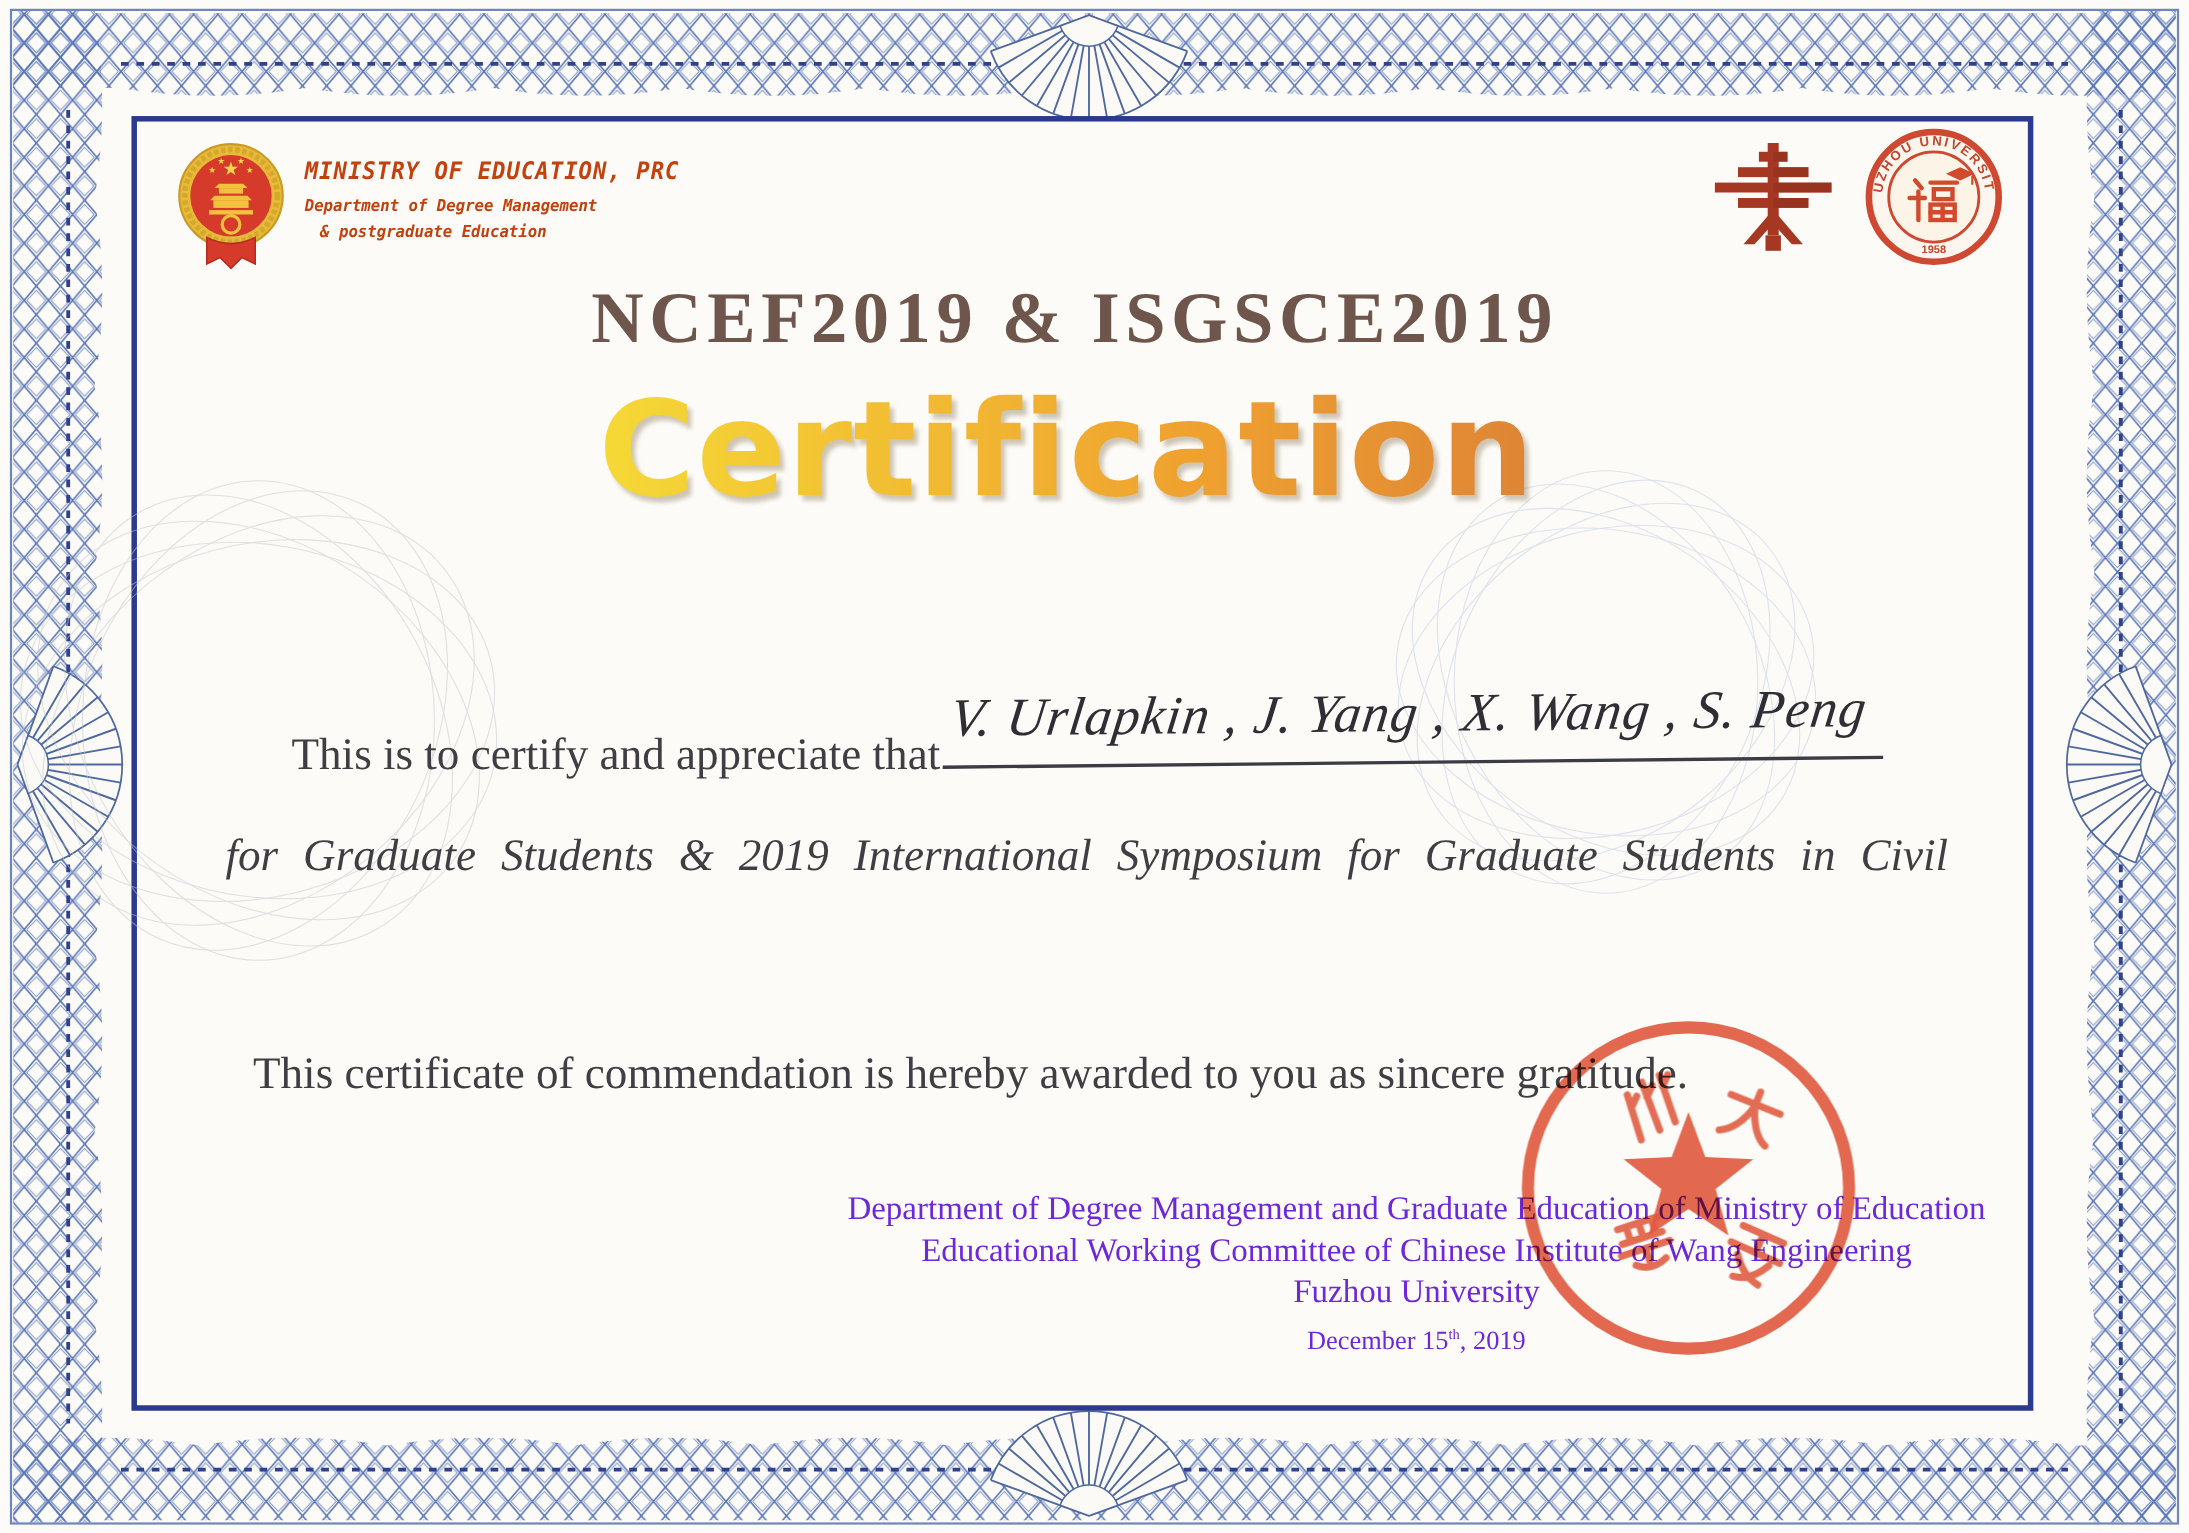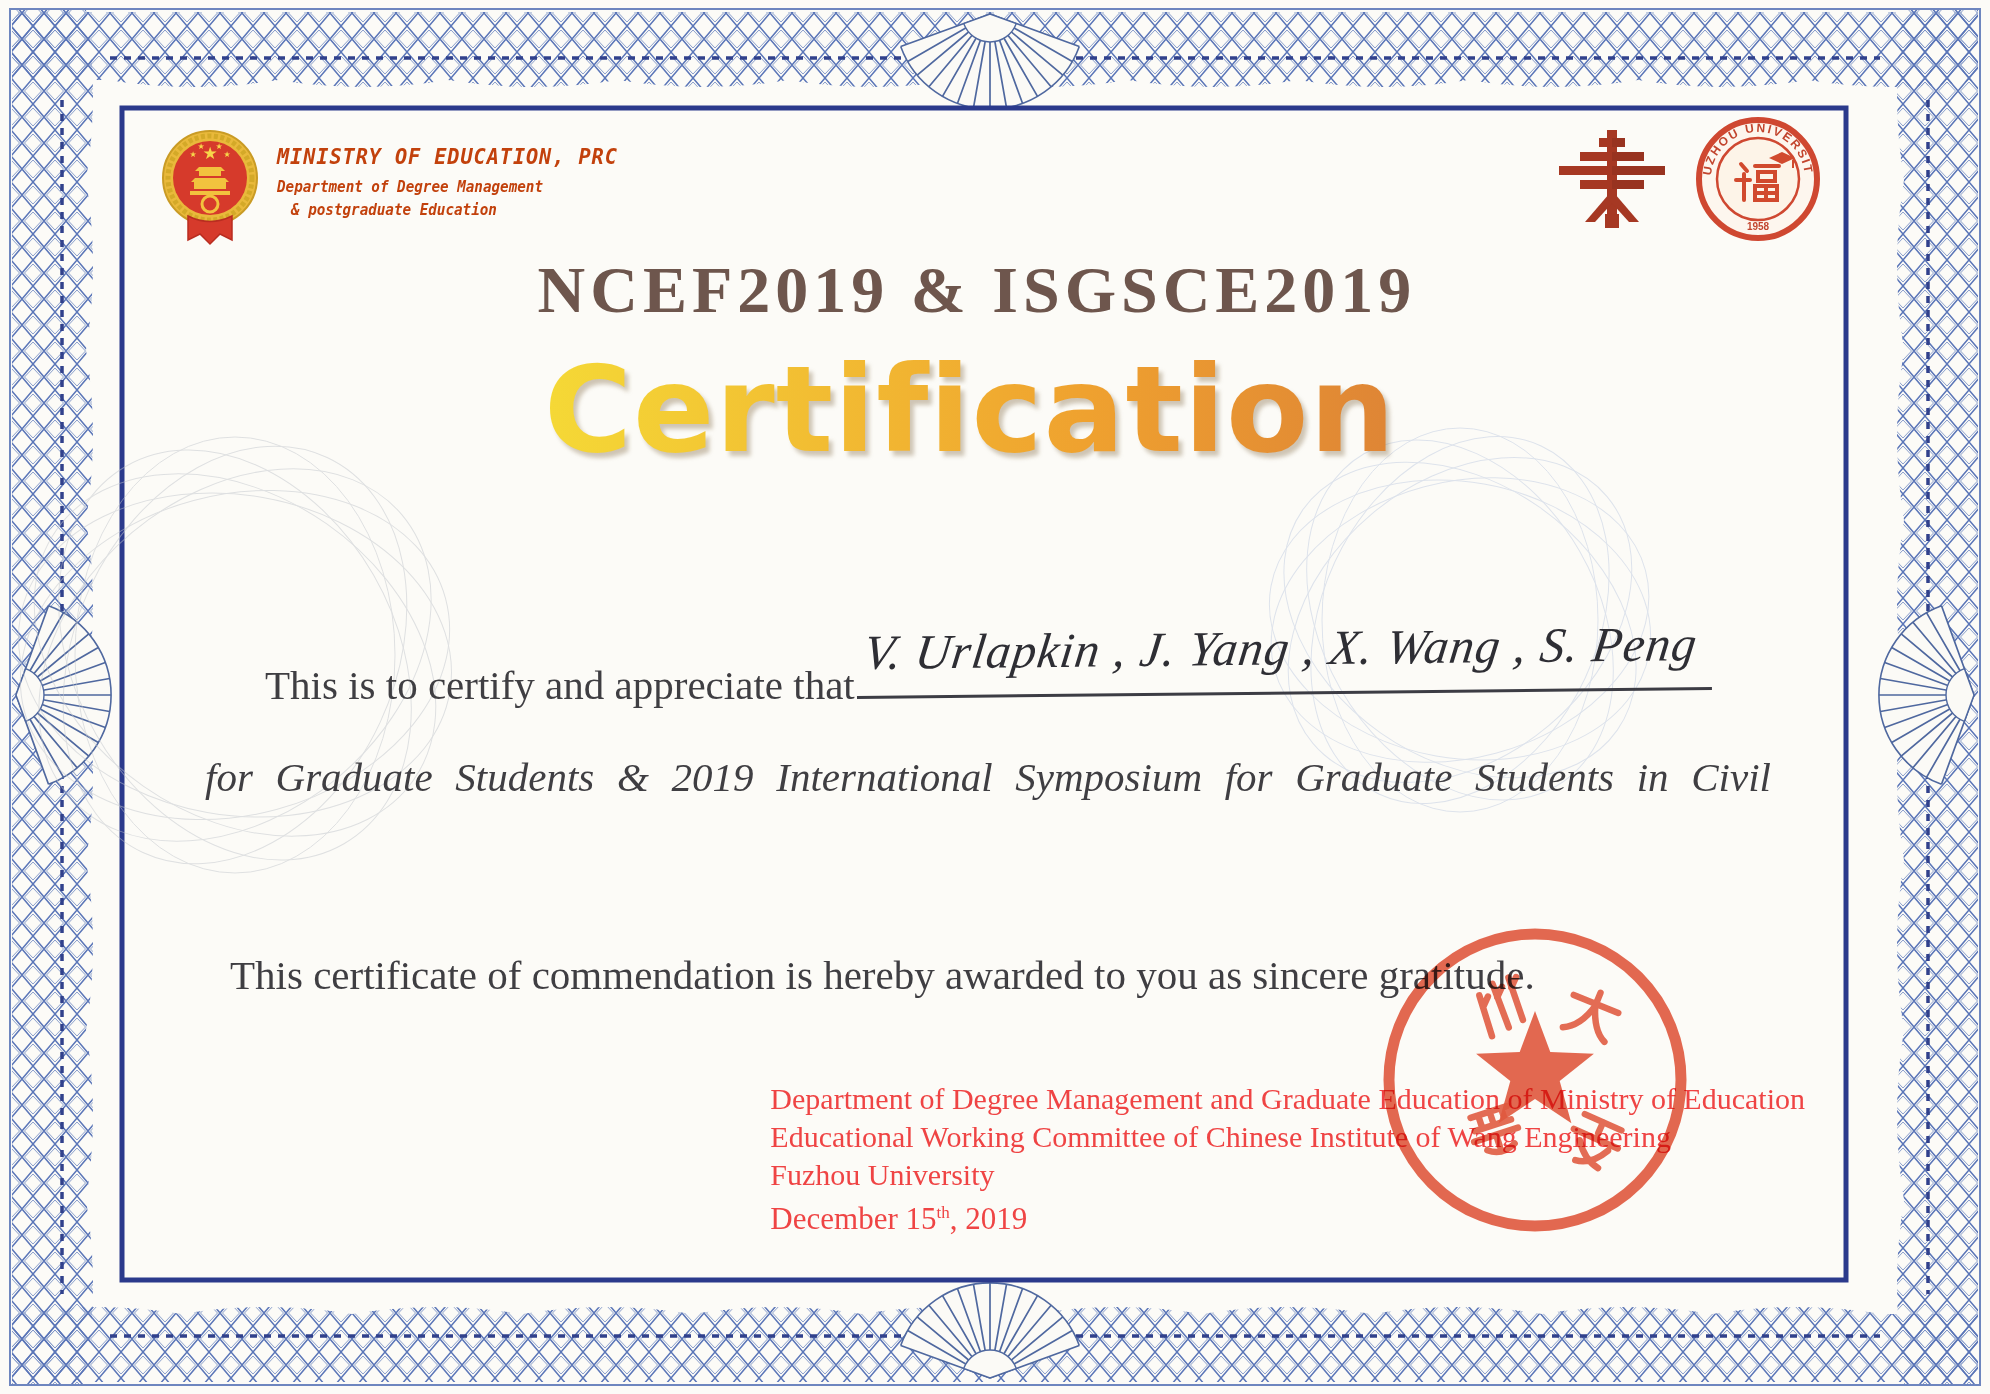--- a/index.html
+++ b/index.html
@@ -40,22 +40,22 @@
   .line1{left:265px;top:638px;width:1447px;display:flex;align-items:baseline;}
   .line1 .intro{flex:0 0 auto;}
   .names-wrap{flex:1 1 auto;border-bottom:3.5px solid #3c3c44;margin-left:2px;transform:rotate(-0.6deg);transform-origin:left bottom;height:58px;position:relative;}
   .names{position:absolute;left:8px;top:-14px;font-size:49px;font-style:italic;color:#2e2e34;transform:skewX(-8deg);white-space:nowrap;letter-spacing:1px;}
   .line2{left:205px;top:678px;width:1566px;}
   .line3{left:205px;top:753px;width:1566px;}
   .line4{left:205px;top:828px;}
   .award{font-weight:bold;border-bottom:3.5px solid #3a3a42;padding-bottom:1px;}
   .line5{left:230px;top:951px;}
   
-  .footer{position:absolute;right:185px;top:1080px;text-align:left;color:#ef4444;font-size:30px;line-height:38px;white-space:nowrap;}
-  .footer .date{font-size:31px;}
+  .footer{position:absolute;right:185px;top:1080px;text-align:center;color:#6d28d9;font-size:30px;line-height:38px;white-space:nowrap;}
+  .footer .date{font-size:24px;}
   .footer sup{font-size:0.55em;vertical-align:super;}
   
   .seal{position:absolute;left:1375px;top:920px;width:320px;height:320px;mix-blend-mode:multiply;opacity:0.92;}
   .wm{pointer-events:none;}
 </style>
 </head>
 <body>
 
 <div class="page">
 

